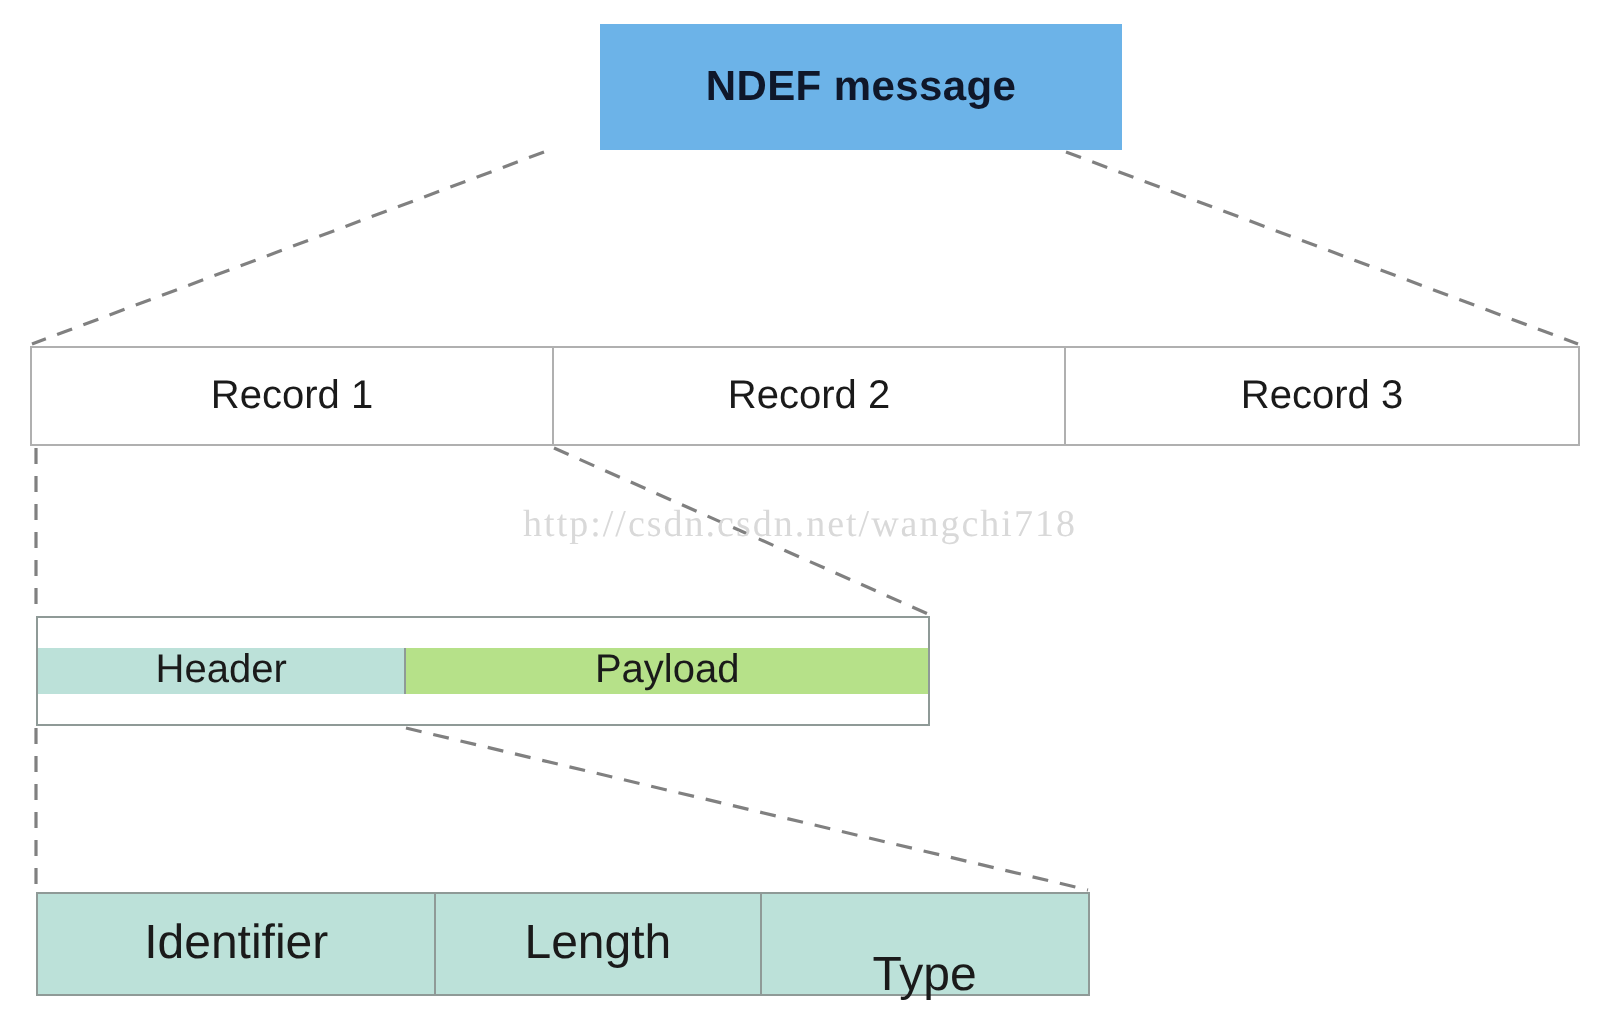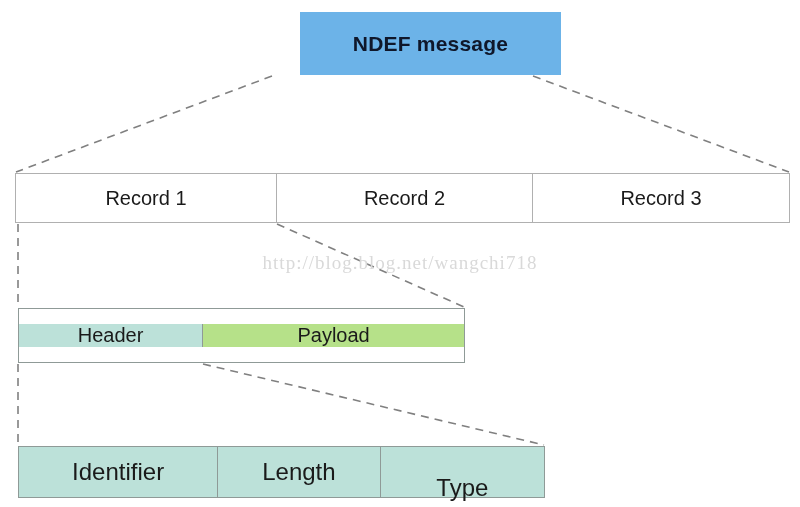--- a/index.html
+++ b/index.html
@@ -172,21 +172,21 @@
       <span>Record 1</span>
     </div>
     <div class="record-cell c1">
       <span>Record 2</span>
     </div>
     <div class="record-cell c2">
       <span>Record 3</span>
     </div>
   </div>
 
-  <div id="watermark">http://blog.blog.net/wangchi718</div>
+  <div id="watermark">http://csdn.csdn.net/wangchi718</div>
 
   <div class="hp-row">
     <div class="hp-cell header-cell">
       <span>Header</span>
     </div>
     <div class="hp-cell payload-cell">
       <span>Payload</span>
     </div>
   </div>
 

